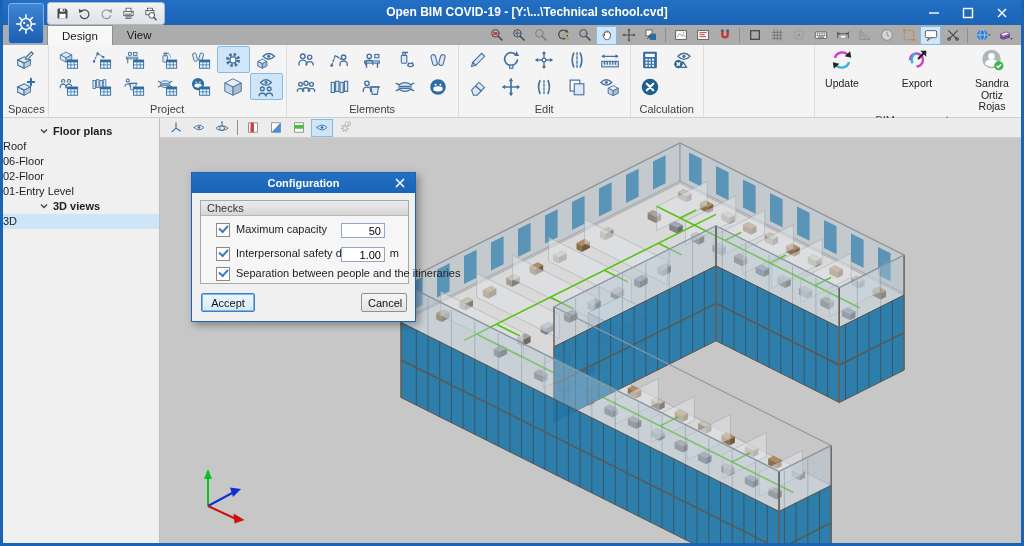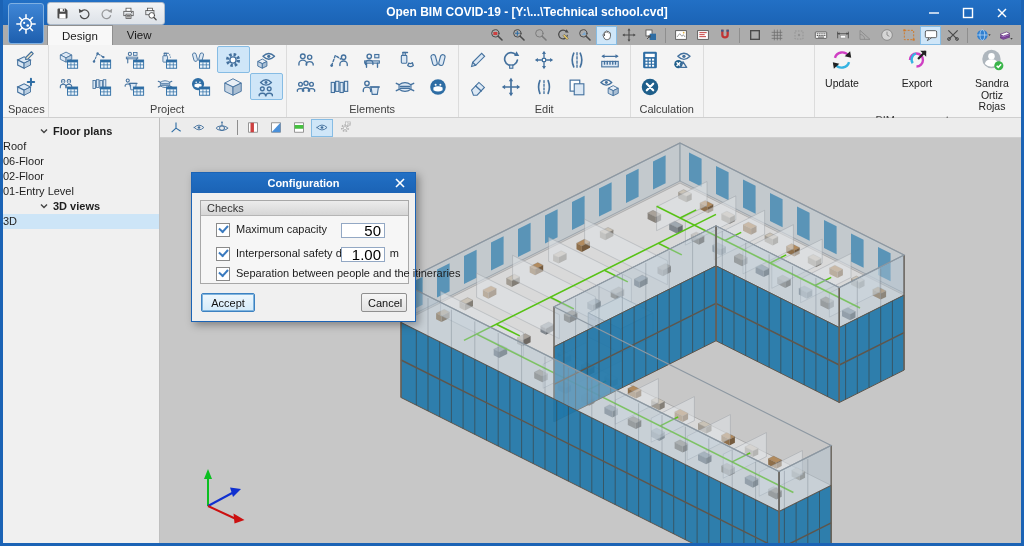--- a/index.html
+++ b/index.html
@@ -71,21 +71,21 @@
   #dlg-close svg{width:10px;height:10px;stroke:#fff;stroke-width:1.6;}
   #dlg-group{position:absolute;left:8px;top:27px;width:209px;height:84px;border:1px solid #a8a8a8;background:#f6f6f6;box-sizing:border-box;}
   #dlg-group-hdr{height:14px;line-height:14px;background:linear-gradient(#ececec,#d6d6d6);border-bottom:1px solid #b5b5b5;
                  padding-left:6px;color:#333;}
   .chk-row{position:absolute;left:15px;right:7px;height:16px;display:flex;align-items:flex-start;}
   .chk-box{width:12px;height:12px;background:#fff;border:1px solid #8a8a8a;position:relative;flex:none;}
   .chk-box.on:after{content:"";position:absolute;left:2px;top:1px;width:7px;height:4px;
                     border-left:2px solid #3a7abf;border-bottom:2px solid #3a7abf;transform:rotate(-48deg);}
   .chk-label{margin-left:6px;color:#1c1c1c;white-space:nowrap;}
   .chk-input{position:absolute;right:16px;width:44px;height:15px;border:1px solid #93a8c4;background:#fff;
-             font-size:15px;font-family:"Liberation Sans",sans-serif;text-align:right;padding:0 3px;box-sizing:border-box;}
+             font-size:11px;font-family:"Liberation Sans",sans-serif;text-align:right;padding:0 3px;box-sizing:border-box;}
   .chk-unit{position:absolute;right:2px;color:#1c1c1c;}
   .dlg-btn{position:absolute;bottom:9px;height:19px;font-size:11px;font-family:"Liberation Sans",sans-serif;
            background:linear-gradient(#f6f6f6,#e2e2e2);border:1px solid #8f8f8f;border-radius:2px;color:#111;}
   #btn-accept{left:9px;width:54px;background:linear-gradient(#eef7fd,#d4ebfa);border:1px solid #3c81c1;box-shadow:0 0 0 1px #7fb4de inset;}
   #btn-cancel{right:8px;width:46px;}
   
   svg .s{stroke:#44719e;fill:none;stroke-width:1.5;stroke-linecap:round;stroke-linejoin:round;}
   svg .f{fill:#44719e;}
   svg .lf{fill:#dce8f4;stroke:#44719e;stroke-width:1.2;}
   .c-dark svg .s{stroke:#4a4a4a;} .c-dark svg .f{fill:#4a4a4a;} .c-dark svg .lf{fill:#e9edf1;stroke:#4a4a4a;}

